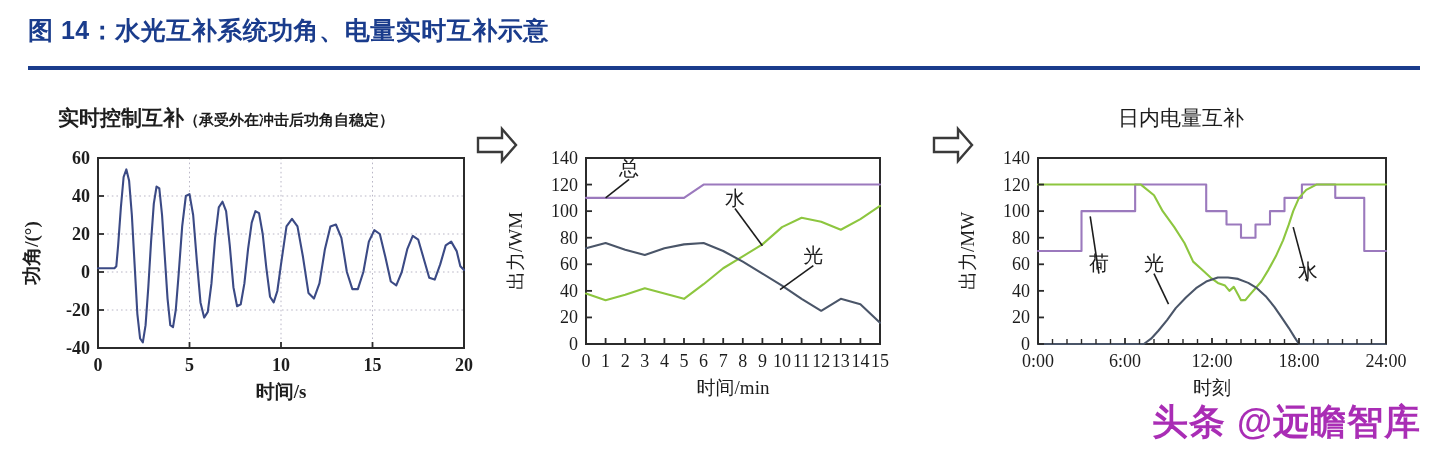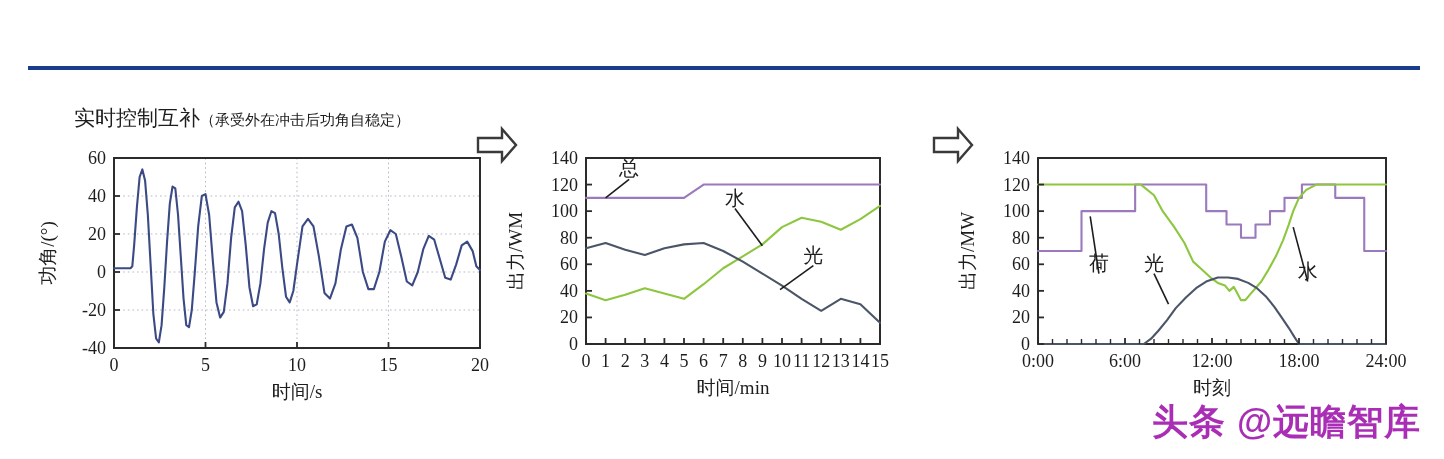--- a/index.html
+++ b/index.html
@@ -15,21 +15,21 @@
     font-family:"Liberation Sans","DejaVu Sans",sans-serif;
     font-weight:bold;font-size:25px;letter-spacing:.5px;
     color:#1a3c8c;white-space:nowrap;
   }
   #title-rule{
     position:absolute;left:28px;top:66px;width:1392px;height:4px;
     background:#1a3c8c;
   }
   
   .panel{position:absolute;top:96px;}
-  #panel-1{left:32px;width:470px;height:330px;}
+  #panel-1{left:16px;width:470px;height:330px;font-weight:bold;}
   #panel-2{left:506px;width:420px;height:330px;}
   #panel-3{left:946px;width:470px;height:330px;}
 
   .panel-title{
     position:absolute;top:8px;left:0;width:100%;
     text-align:center;white-space:nowrap;
     font-size:21px;color:#1d1d1d;
     font-family:"Liberation Serif","DejaVu Serif",serif;
   }
   #panel-1 .panel-title{text-align:left;left:42px;width:auto;}
@@ -47,20 +47,21 @@
     position:absolute;left:1152px;top:398px;
     font-family:"Liberation Sans","DejaVu Sans",sans-serif;
     font-weight:bold;font-size:36px;color:#a21caf;
     letter-spacing:1px;white-space:nowrap;opacity:.92;
   }
 </style>
 </head>
 <body>
 
 <div id="header">
+  <div id="figure-title">图 14：水光互补系统功角、电量实时互补示意</div>
   <div id="title-rule"></div>
 </div>
 
 <div class="panel" id="panel-1">
   <div class="panel-title">
     <span>实时控制互补</span><span class="sub">（承受外在冲击后功角自稳定）</span>
   </div>
   <svg class="chart-svg" id="svg-1" viewBox="0 0 470 330">
       <line x1="82" x2="448" y1="214" y2="214" stroke="#b9b6c6" stroke-width="1" stroke-dasharray="1.6 3"></line>
       <line x1="82" x2="448" y1="176" y2="176" stroke="#b9b6c6" stroke-width="1" stroke-dasharray="1.6 3"></line>
@@ -165,20 +166,23 @@
       <line x1="307.36" y1="169.62857142857143" x2="274.04" y2="193.5285714285714" stroke="#1d1d1d" stroke-width="1.6"></line>
       <text x="307.36" y="165.62857142857143" text-anchor="middle" font-size="20" font-family="&quot;Liberation Serif&quot;,&quot;DejaVu Serif&quot;,serif" fill="#1d1d1d">光</text>
     </svg>
 </div>
 
 <svg class="flow-arrow" id="arrow-2" viewBox="0 0 46 42">
   <path d="M4 14 H28 V5 L42 21 L28 37 V28 H4 Z" fill="#ffffff" stroke="#3a3a3a" stroke-width="2.4" stroke-linejoin="miter"></path>
 </svg>
 
 <div class="panel" id="panel-3">
+  <div class="panel-title">
+    <span>日内电量互补</span>
+  </div>
   <svg class="chart-svg" id="svg-3" viewBox="0 0 470 330">
       <rect x="92" y="62" width="348" height="186" fill="none" stroke="#2b2b2b" stroke-width="2"></rect>
       <path d="M 92.00 155.00 L 135.50 155.00 L 135.50 115.14 L 150.00 115.14 L 150.00 115.14 L 189.15 115.14 L 189.15 88.57 L 234.10 88.57 L 234.10 88.57 L 260.20 88.57 L 260.20 115.14 L 280.50 115.14 L 280.50 128.43 L 295.00 128.43 L 295.00 141.71 L 309.50 141.71 L 309.50 128.43 L 324.00 128.43 L 324.00 115.14 L 338.50 115.14 L 338.50 101.86 L 355.90 101.86 L 355.90 88.57 L 389.25 88.57 L 389.25 101.86 L 418.25 101.86 L 418.25 155.00 L 440.00 155.00" fill="none" stroke="#9b79bd" stroke-width="2.1" stroke-linejoin="round" stroke-linecap="round"></path>
       <path d="M 92.00 88.57 L 194.95 88.57 L 196.40 89.90 L 208.00 99.20 L 216.70 115.14 L 228.30 131.09 L 238.45 147.03 L 247.15 165.63 L 255.85 173.60 L 264.55 181.57 L 271.80 186.89 L 279.05 189.54 L 283.40 194.86 L 287.75 190.87 L 292.10 198.84 L 295.00 204.16 L 299.35 204.16 L 303.70 198.84 L 309.50 192.20 L 315.30 185.56 L 322.55 173.60 L 329.80 160.31 L 337.05 144.37 L 342.85 128.43 L 347.20 115.14 L 353.00 101.86 L 360.25 93.89 L 370.40 88.57 L 382.00 88.57 L 390.70 88.57 L 399.40 88.57 L 411.00 88.57 L 419.70 88.57 L 428.40 88.57 L 440.00 88.57" fill="none" stroke="#8dc63f" stroke-width="2.1" stroke-linejoin="round" stroke-linecap="round"></path>
       <path d="M 92.00 248.00 L 197.85 248.00 L 205.10 242.69 L 212.35 234.71 L 221.05 224.09 L 229.75 212.13 L 239.90 201.50 L 250.05 192.20 L 260.20 185.56 L 271.80 181.57 L 281.95 181.57 L 292.10 182.90 L 302.25 186.89 L 310.95 192.20 L 319.65 200.17 L 328.35 210.80 L 335.60 221.43 L 342.85 232.06 L 348.65 241.36 L 353.00 248.00 L 440.00 248.00" fill="none" stroke="#4a5568" stroke-width="2.1" stroke-linejoin="round" stroke-linecap="round"></path>
       <line x1="92" x2="98" y1="248" y2="248" stroke="#2b2b2b" stroke-width="1.8"></line>
       <text x="84" y="254" text-anchor="end" font-size="18" font-family="&quot;Liberation Serif&quot;,&quot;DejaVu Serif&quot;,serif" fill="#1d1d1d">0</text>
       <line x1="92" x2="98" y1="221.42857142857144" y2="221.42857142857144" stroke="#2b2b2b" stroke-width="1.8"></line>
       <text x="84" y="227.42857142857144" text-anchor="end" font-size="18" font-family="&quot;Liberation Serif&quot;,&quot;DejaVu Serif&quot;,serif" fill="#1d1d1d">20</text>
       <line x1="92" x2="98" y1="194.85714285714286" y2="194.85714285714286" stroke="#2b2b2b" stroke-width="1.8"></line>

